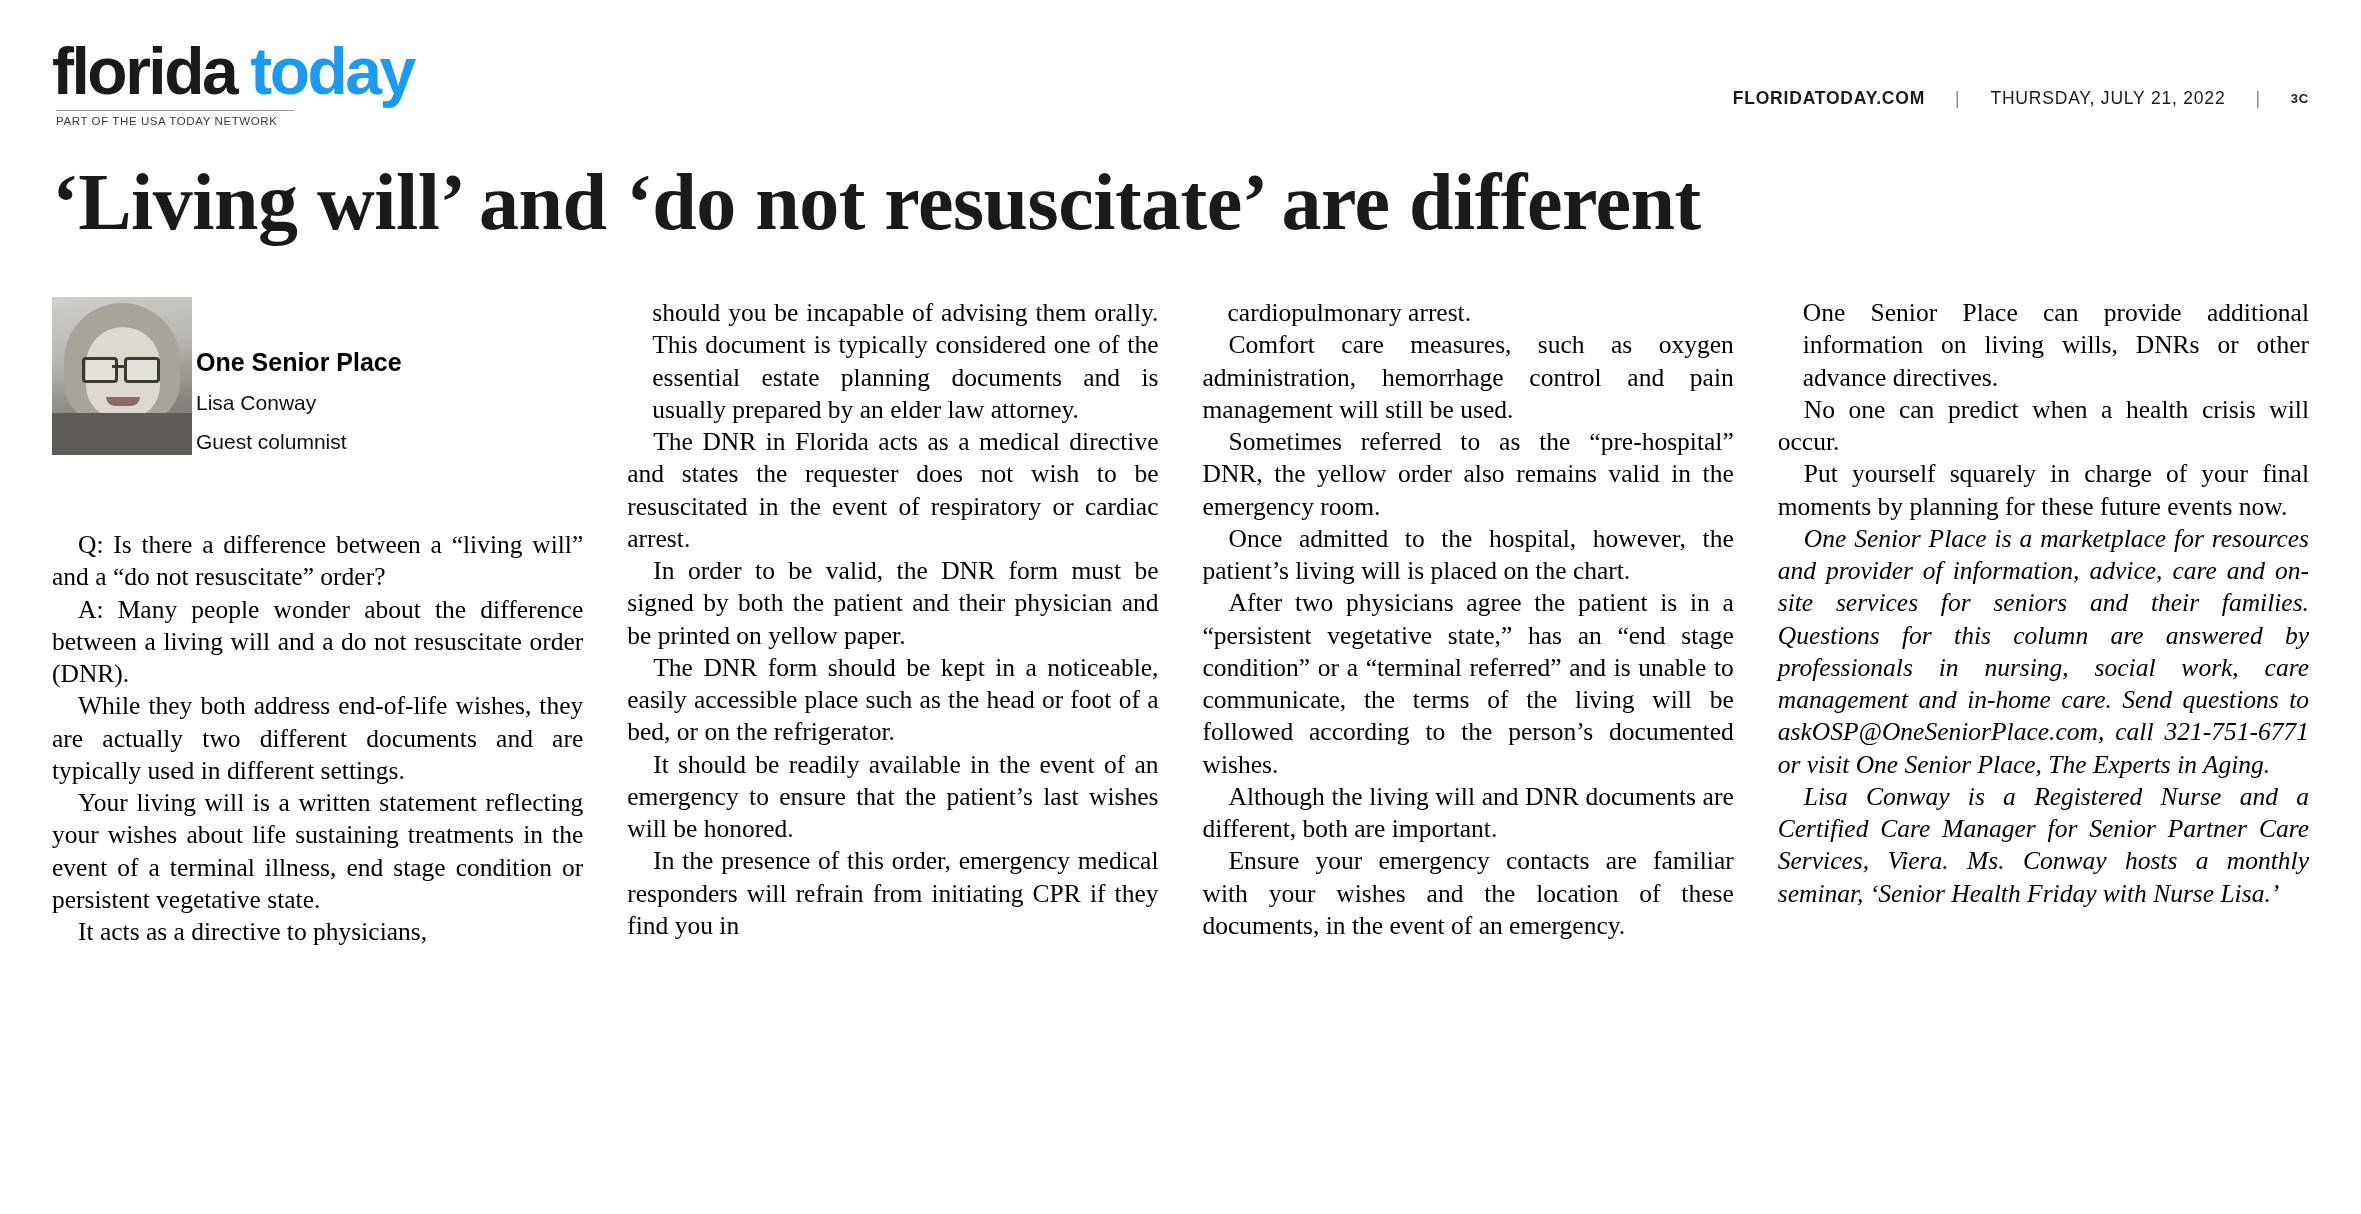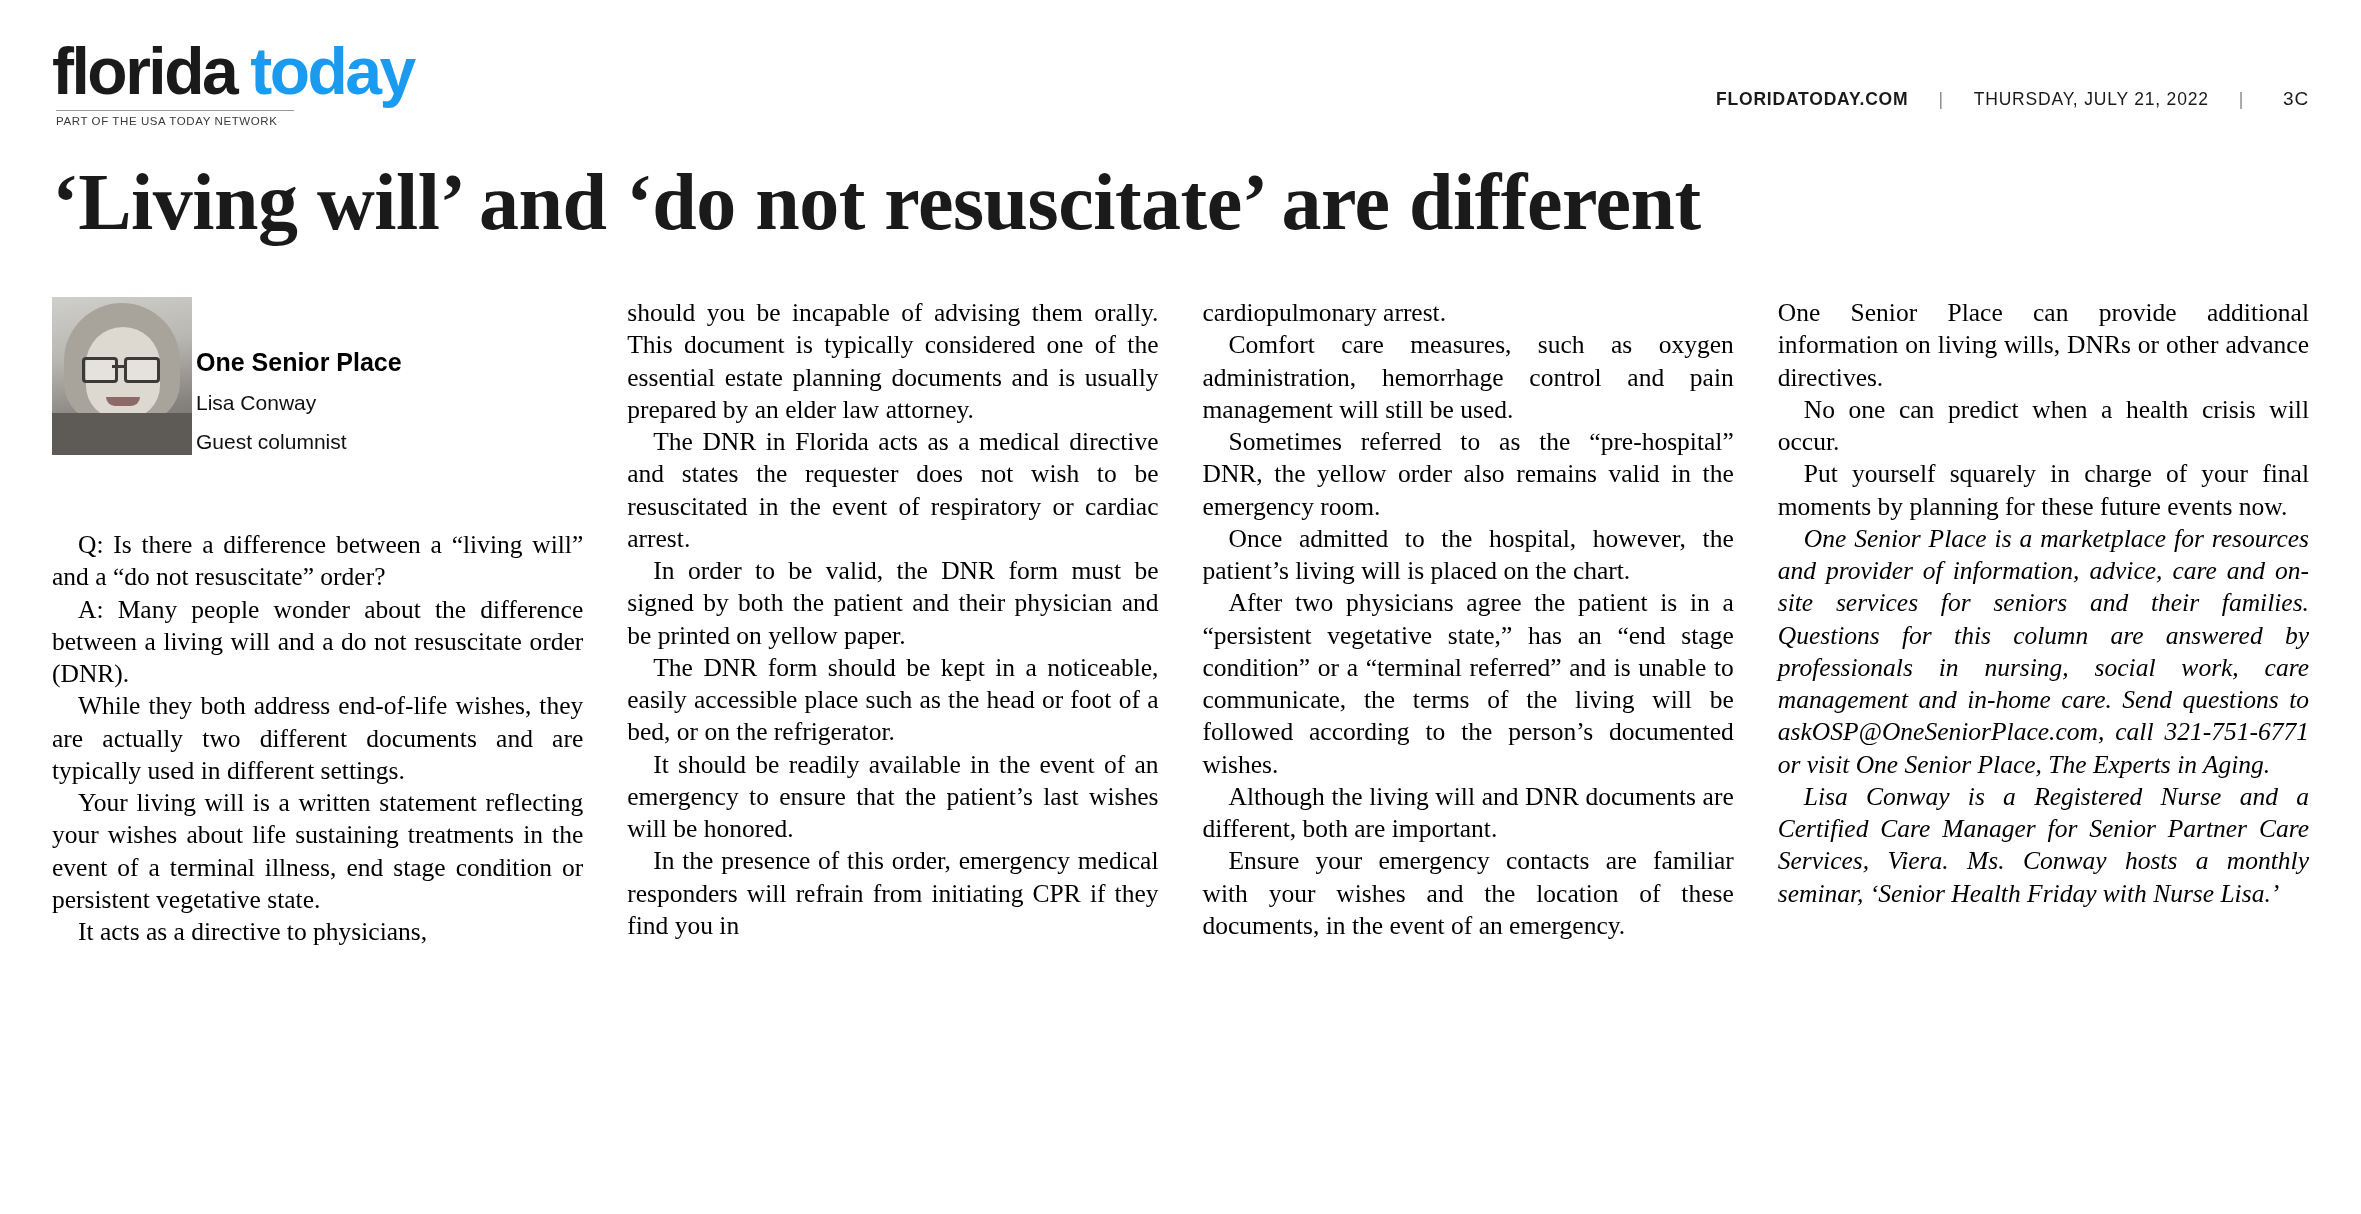--- a/index.html
+++ b/index.html
@@ -62,21 +62,21 @@
     letter-spacing: 0.8px;
     color: #1a1a1a;
     padding-top: 58px;
     white-space: nowrap;
     display: flex;
     align-items: center;
     gap: 16px;
   }
   .dateline .site { font-weight: bold; }
   .dateline .sep { margin: 0 14px; color: #8a8a8a; font-weight: normal; }
-  .dateline .pagenum { font-weight: normal; font-size: 19px; margin-left: 9px; }
+  .dateline .pagenum { font-weight: bold; font-size: 13px; }
 
   
   .headline {
     font-family: "Liberation Serif", serif;
     font-size: 80px;
     line-height: 1.02;
     letter-spacing: -0.5px;
     color: #1a1a1a;
     margin-top: 22px;
     white-space: nowrap;
@@ -93,21 +93,21 @@
     font-size: 25.5px;
     line-height: 1.265;
     text-align: justify;
     -webkit-hyphens: auto;
     hyphens: auto;
   }
   .col p {
     margin: 0;
     text-indent: 26px;
   }
-  .col p.no-indent { text-indent: 0; }
+  .col p.no-indent { text-indent: 0; margin-left: 25px; }
   .col p.italic { font-style: italic; }
 
   
   .byline {
     display: flex;
     align-items: flex-end;
     gap: 4px;
     margin-bottom: 74px;
   }
   .mugshot {

